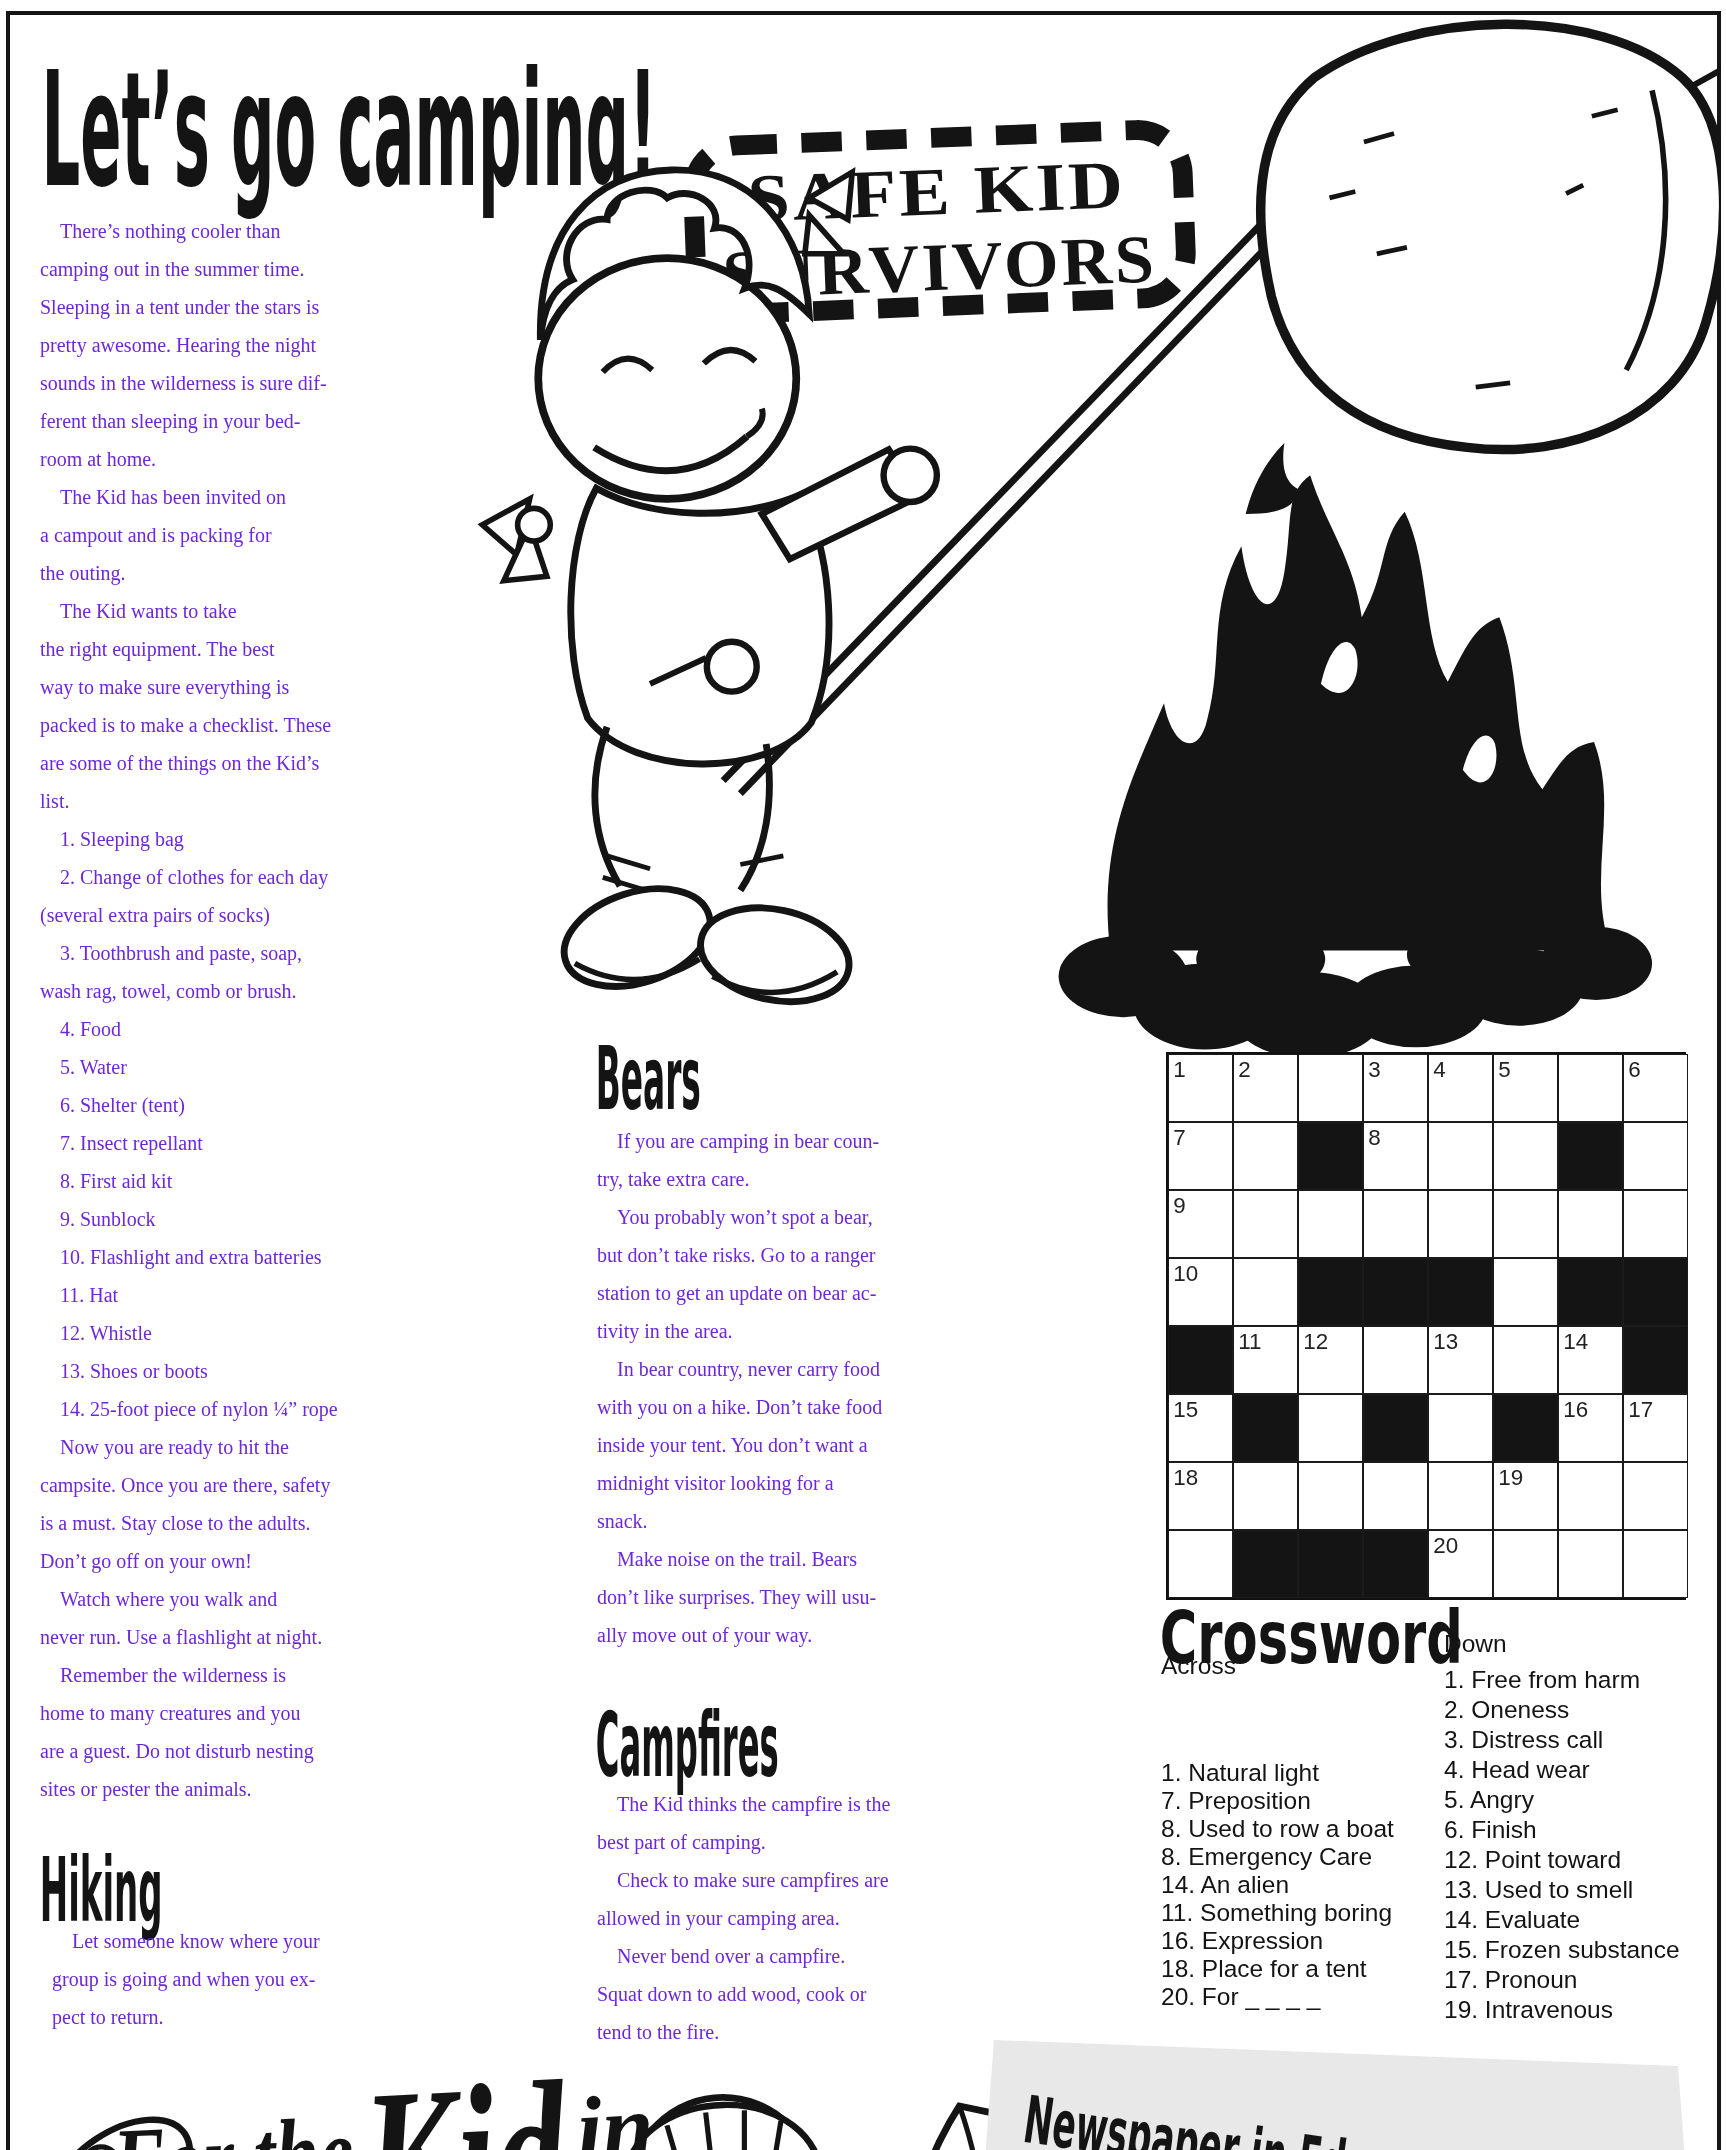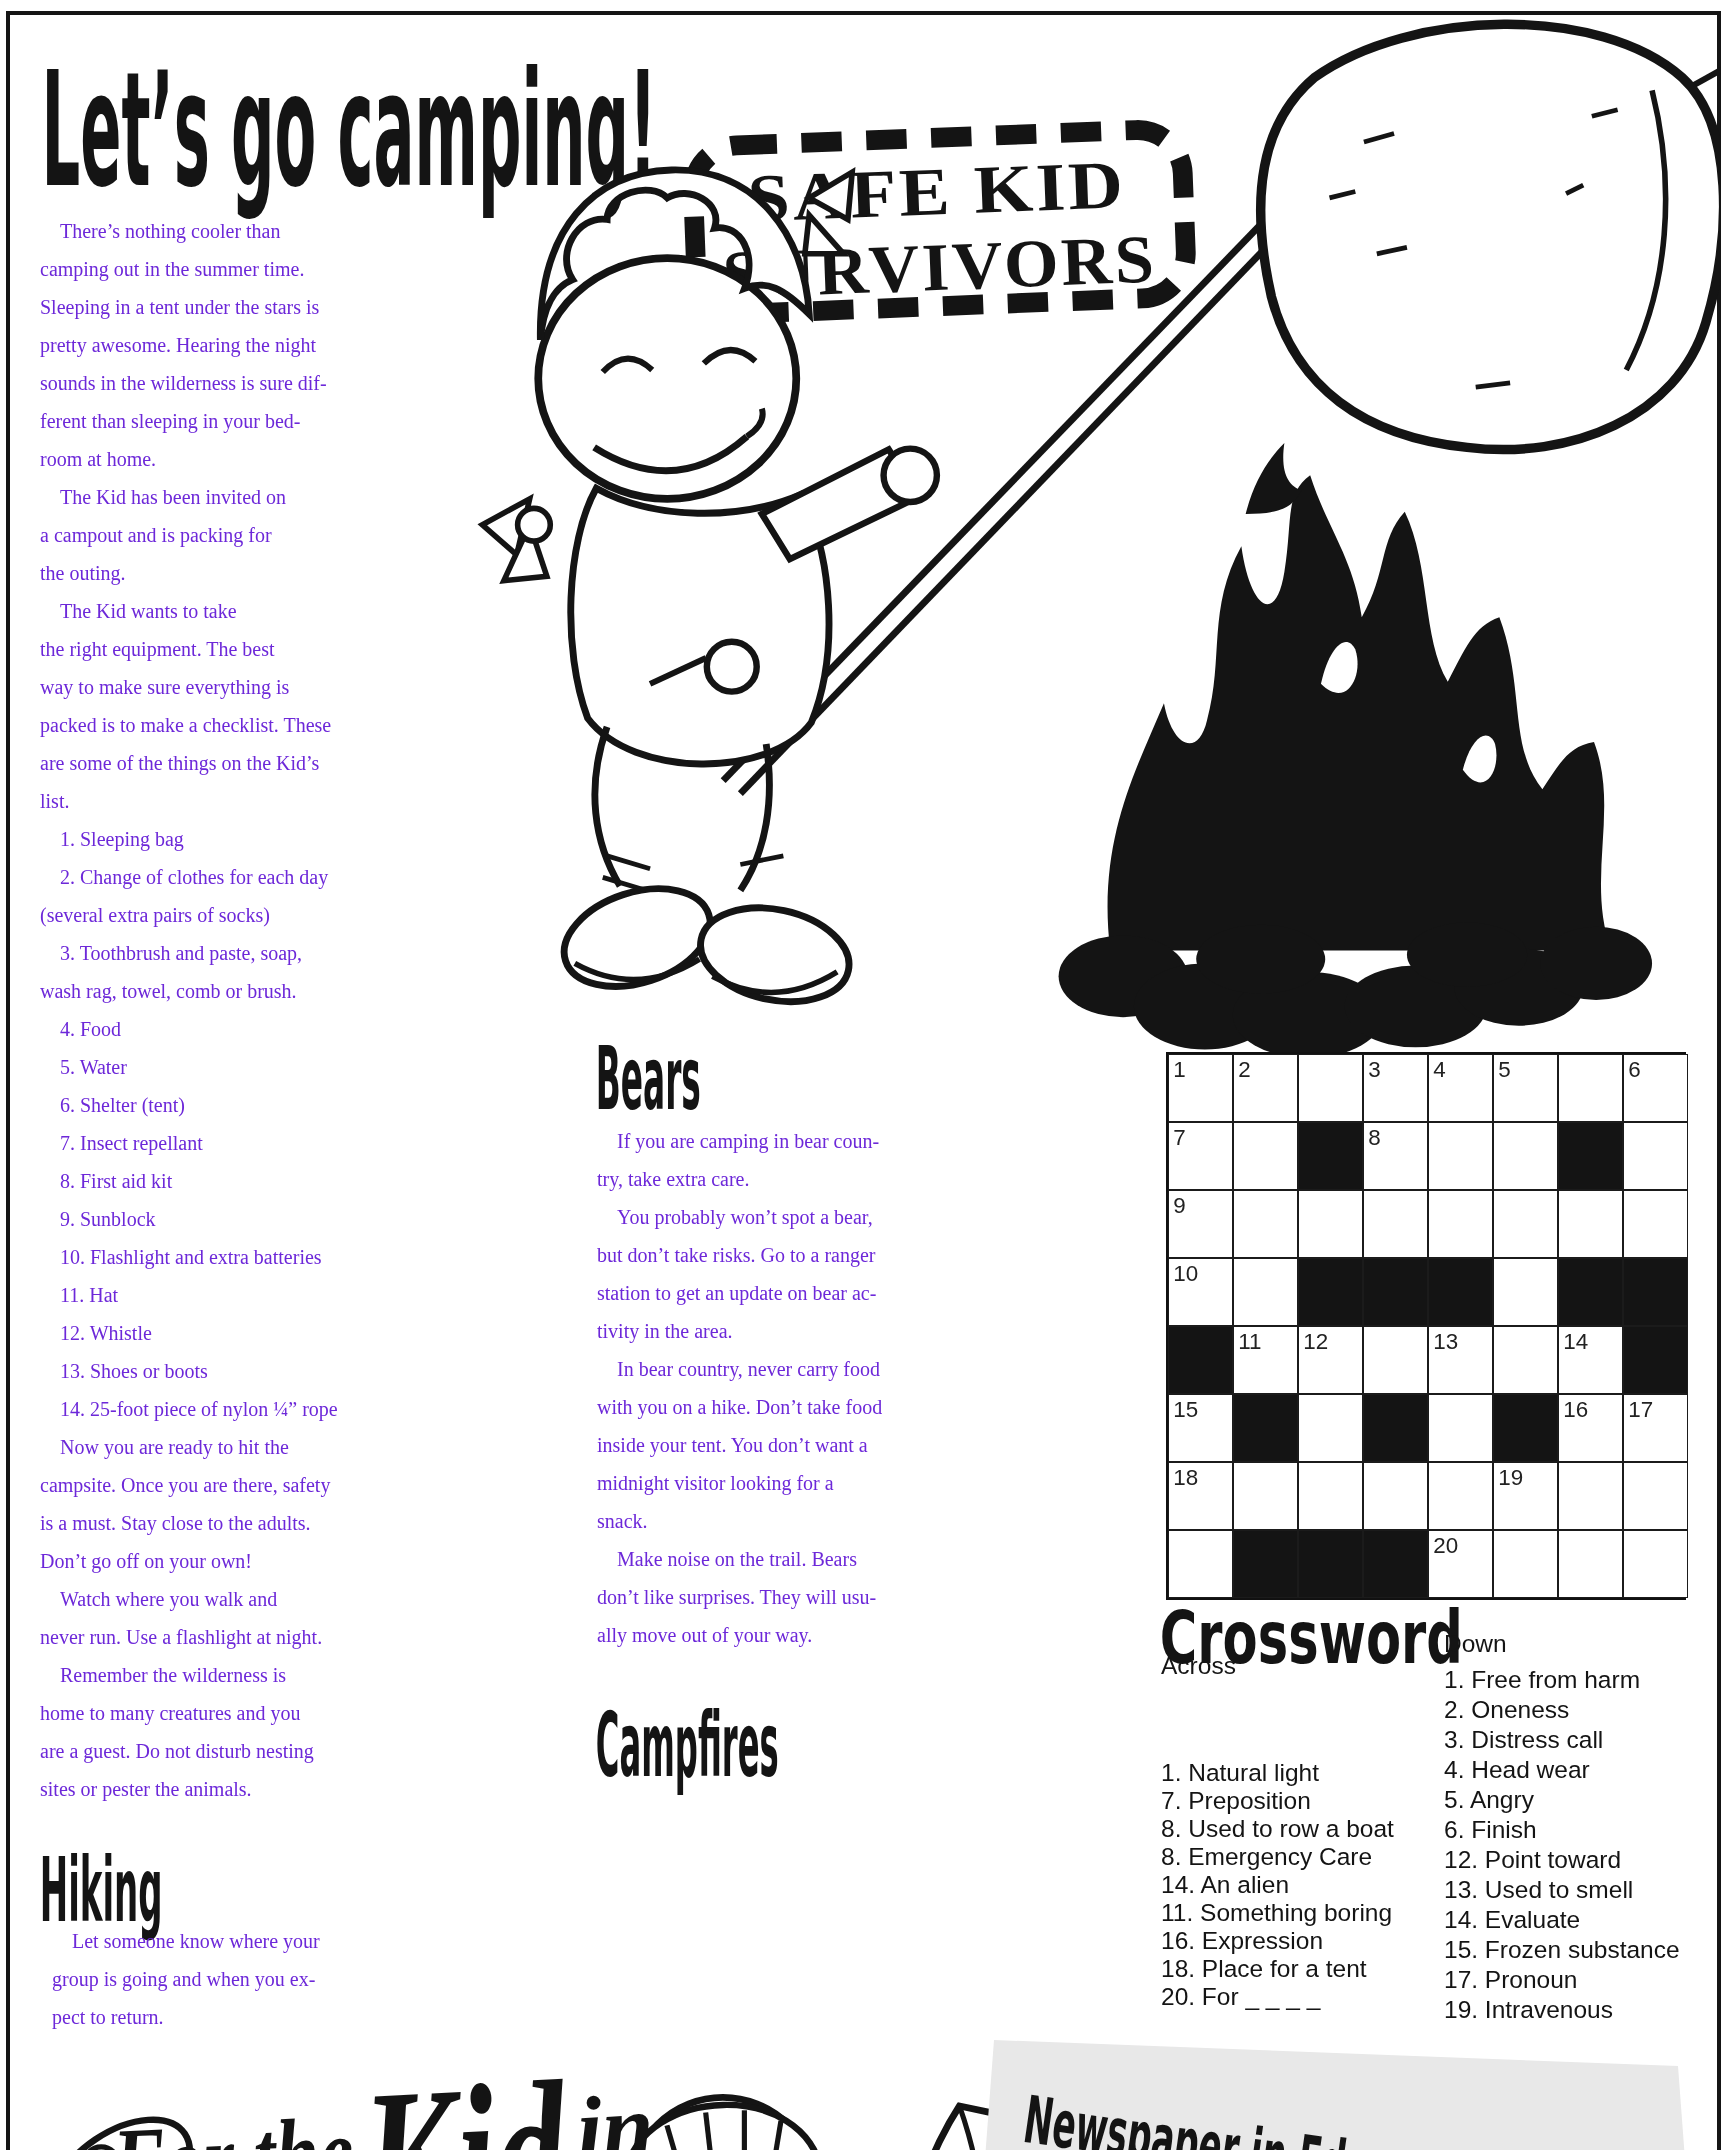--- a/index.html
+++ b/index.html
@@ -189,20 +189,27 @@
 inside your tent. You don’t want a
 midnight visitor looking for a
 snack.
     Make noise on the trail. Bears
 don’t like surprises. They will usu-
 ally move out of your way.</div>
 
   <svg class="abs" style="left:594px;top:1696px;" width="224" height="108" viewBox="0 0 520 250">
     <text x="4" y="185" font-family="DejaVu Sans, sans-serif" font-weight="bold" font-size="205" textLength="425" lengthAdjust="spacingAndGlyphs">Campfires</text>
   </svg>
+  <div class="abs serifcol" style="left:597px;top:1785px;width:563px;">    The Kid thinks the campfire is the
+best part of camping.
+    Check to make sure campfires are
+allowed in your camping area.
+    Never bend over a campfire.
+Squat down to add wood, cook or
+tend to the fire.</div>
 
   <div id="xwgrid" class="abs" style="left:1166px;top:1052px;">
       <div class="xc">
         <span class="xn">1</span>
       </div>
       <div class="xc">
         <span class="xn">2</span>
       </div>
       <div class="xc"></div>
       <div class="xc">

